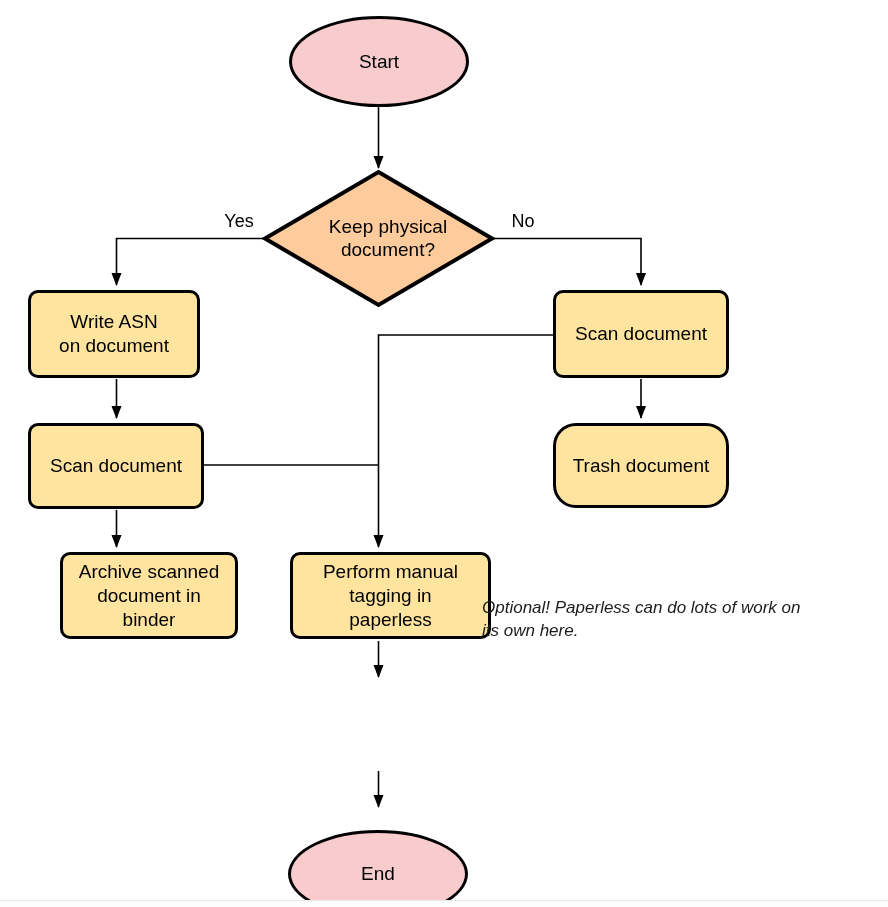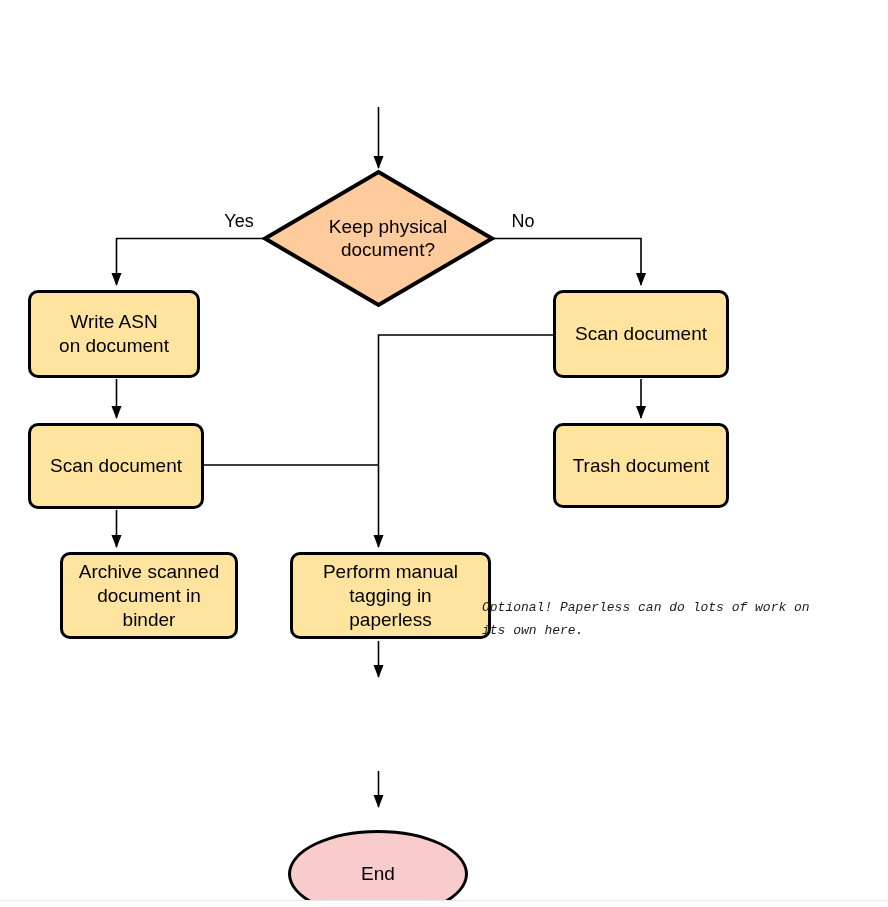--- a/index.html
+++ b/index.html
@@ -57,25 +57,24 @@
     width: 50px;
     text-align: center;
     font-size: 18px;
     line-height: 20px;
   }
   .note {
     position: absolute;
     left: 482px;
     top: 596px;
     width: 404px;
-    font-size: 13px;
+    font-size: 17px;
     line-height: 23px;
     font-style: italic;
     white-space: pre-line;
-    font-family: Liberation Mono, monospace;
   }
   .bottom-rule {
     position: absolute;
     left: 0;
     top: 900px;
     width: 888px;
     height: 1px;
   }
   .bottom-strip {
     position: absolute;
@@ -84,21 +83,21 @@
     width: 888px;
     height: 6px;
     background: #fcfcfc;
   }
   
   .n-start       { left: 289px; top: 16px;  width: 180px; height: 91px; }
   .n-write-asn   { left: 28px;  top: 290px; width: 172px; height: 88px; }
   .n-scan-left   { left: 28px;  top: 423px; width: 176px; height: 86px; }
   .n-archive     { left: 28px;  top: 552px; width: 178px; height: 87px; }
   .n-scan-right  { left: 553px; top: 290px; width: 176px; height: 88px; }
-  .n-trash       { left: 553px; top: 423px; width: 176px; height: 85px; }
+  .n-trash       { left: 553px; top: 423px; width: 176px; height: 85px; border-radius: 23px; }
   .n-tagging     { left: 290px; top: 552px; width: 201px; height: 87px; }
   .n-remove      { left: 290px; top: 682px; width: 176px; height: 88px; }
   .n-end         { left: 288px; top: 830px; width: 180px; height: 88px; }
   .l-decision    { left: 278px; top: 215px; width: 220px; }
   .l-yes         { left: 214px; top: 211px; }
   .l-no          { left: 498px; top: 211px; }
 </style>
 </head>
 <body>
 
@@ -118,20 +117,23 @@
     <path class="edge" d="M116.5 510 V 547" marker-end="url(#arrow)"></path>
     <path class="edge" d="M641 379 V 418" marker-end="url(#arrow)"></path>
     <path class="edge" d="M553 335 H 378.5 V 547" marker-end="url(#arrow)"></path>
     <path class="edge" d="M204 465 H 378.5"></path>
     <path class="edge" d="M378.5 641 V 677" marker-end="url(#arrow)"></path>
     <path class="edge" d="M378.5 771 V 807" marker-end="url(#arrow)"></path>
 
     <polygon class="diamond" points="378.5,172 492,238.5 378.5,305 265,238.5" fill="#fdcb9c"></polygon>
   </svg>
 
+  <div class="node terminal n-start" style="background-color: rgb(248, 203, 205);">
+    <span>Start</span>
+  </div>
 
   <div class="diamond-label l-decision">Keep physical
 document?</div>
 
   <div class="edge-label l-yes">Yes</div>
   <div class="edge-label l-no">No</div>
 
   <div class="node process n-write-asn" style="background-color: rgb(254, 228, 158);">
     <span>Write ASN
 on document</span>

